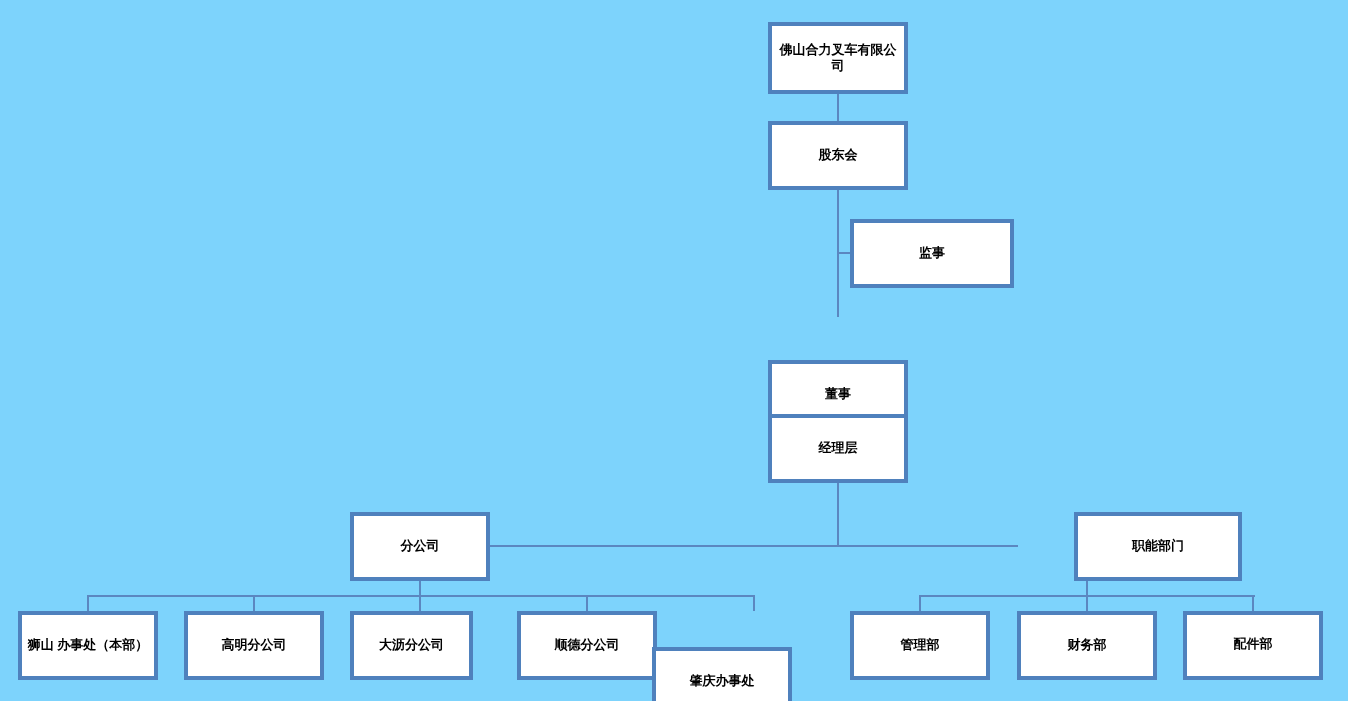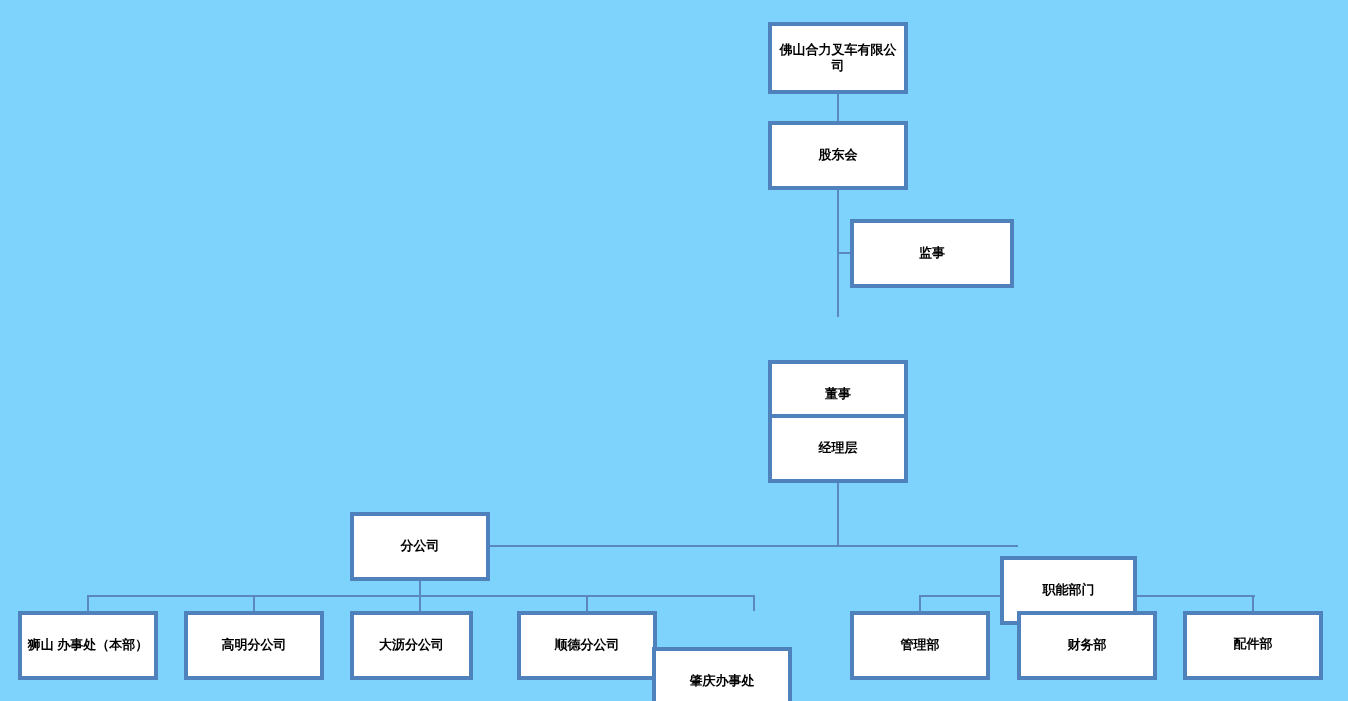--- a/index.html
+++ b/index.html
@@ -63,21 +63,21 @@
   <div class="line" style="left:1086px; top:597px; width:2px;   height:14px;"></div>
   <div class="line" style="left:1252px; top:597px; width:2px;   height:14px;"></div>
 
   <div class="node" style="left:768px; top:22px;  width:140px; height:72px;">佛山合力叉车有限公司</div>
   <div class="node" style="left:768px; top:121px; width:140px; height:69px;">股东会</div>
   <div class="node" style="left:850px; top:219px; width:164px; height:69px;">监事</div>
   <div class="node" style="left:768px; top:317px; width:140px; height:68px;margin-top:43px;">董事</div>
   <div class="node" style="left:768px; top:414px; width:140px; height:69px;">经理层</div>
 
   <div class="node" style="left:350px;  top:512px; width:140px; height:69px;">分公司</div>
-  <div class="node" style="left:1000px; top:512px; width:137px; height:69px;margin-top:44px;">职能部门</div>
+  <div class="node" style="left:1074px; top:512px; width:168px; height:69px;">职能部门</div>
 
   <div class="node" style="left:18px;   top:611px; width:140px; height:69px;">狮山 办事处（本部）</div>
   <div class="node" style="left:184px;  top:611px; width:140px; height:69px;">高明分公司</div>
   <div class="node" style="left:350px;  top:611px; width:123px; height:69px;">大沥分公司</div>
   <div class="node" style="left:517px;  top:611px; width:140px; height:69px;">顺德分公司</div>
   <div class="node" style="left:652px;  top:611px; width:140px; height:69px;margin-top:36px;">肇庆办事处</div>
   <div class="node" style="left:850px;  top:611px; width:140px; height:69px;">管理部</div>
   <div class="node" style="left:1017px; top:611px; width:140px; height:69px;">财务部</div>
   <div class="node" style="left:1183px; top:611px; width:140px; height:69px;font-family:Liberation Mono, monospace;">配件部</div>
 

